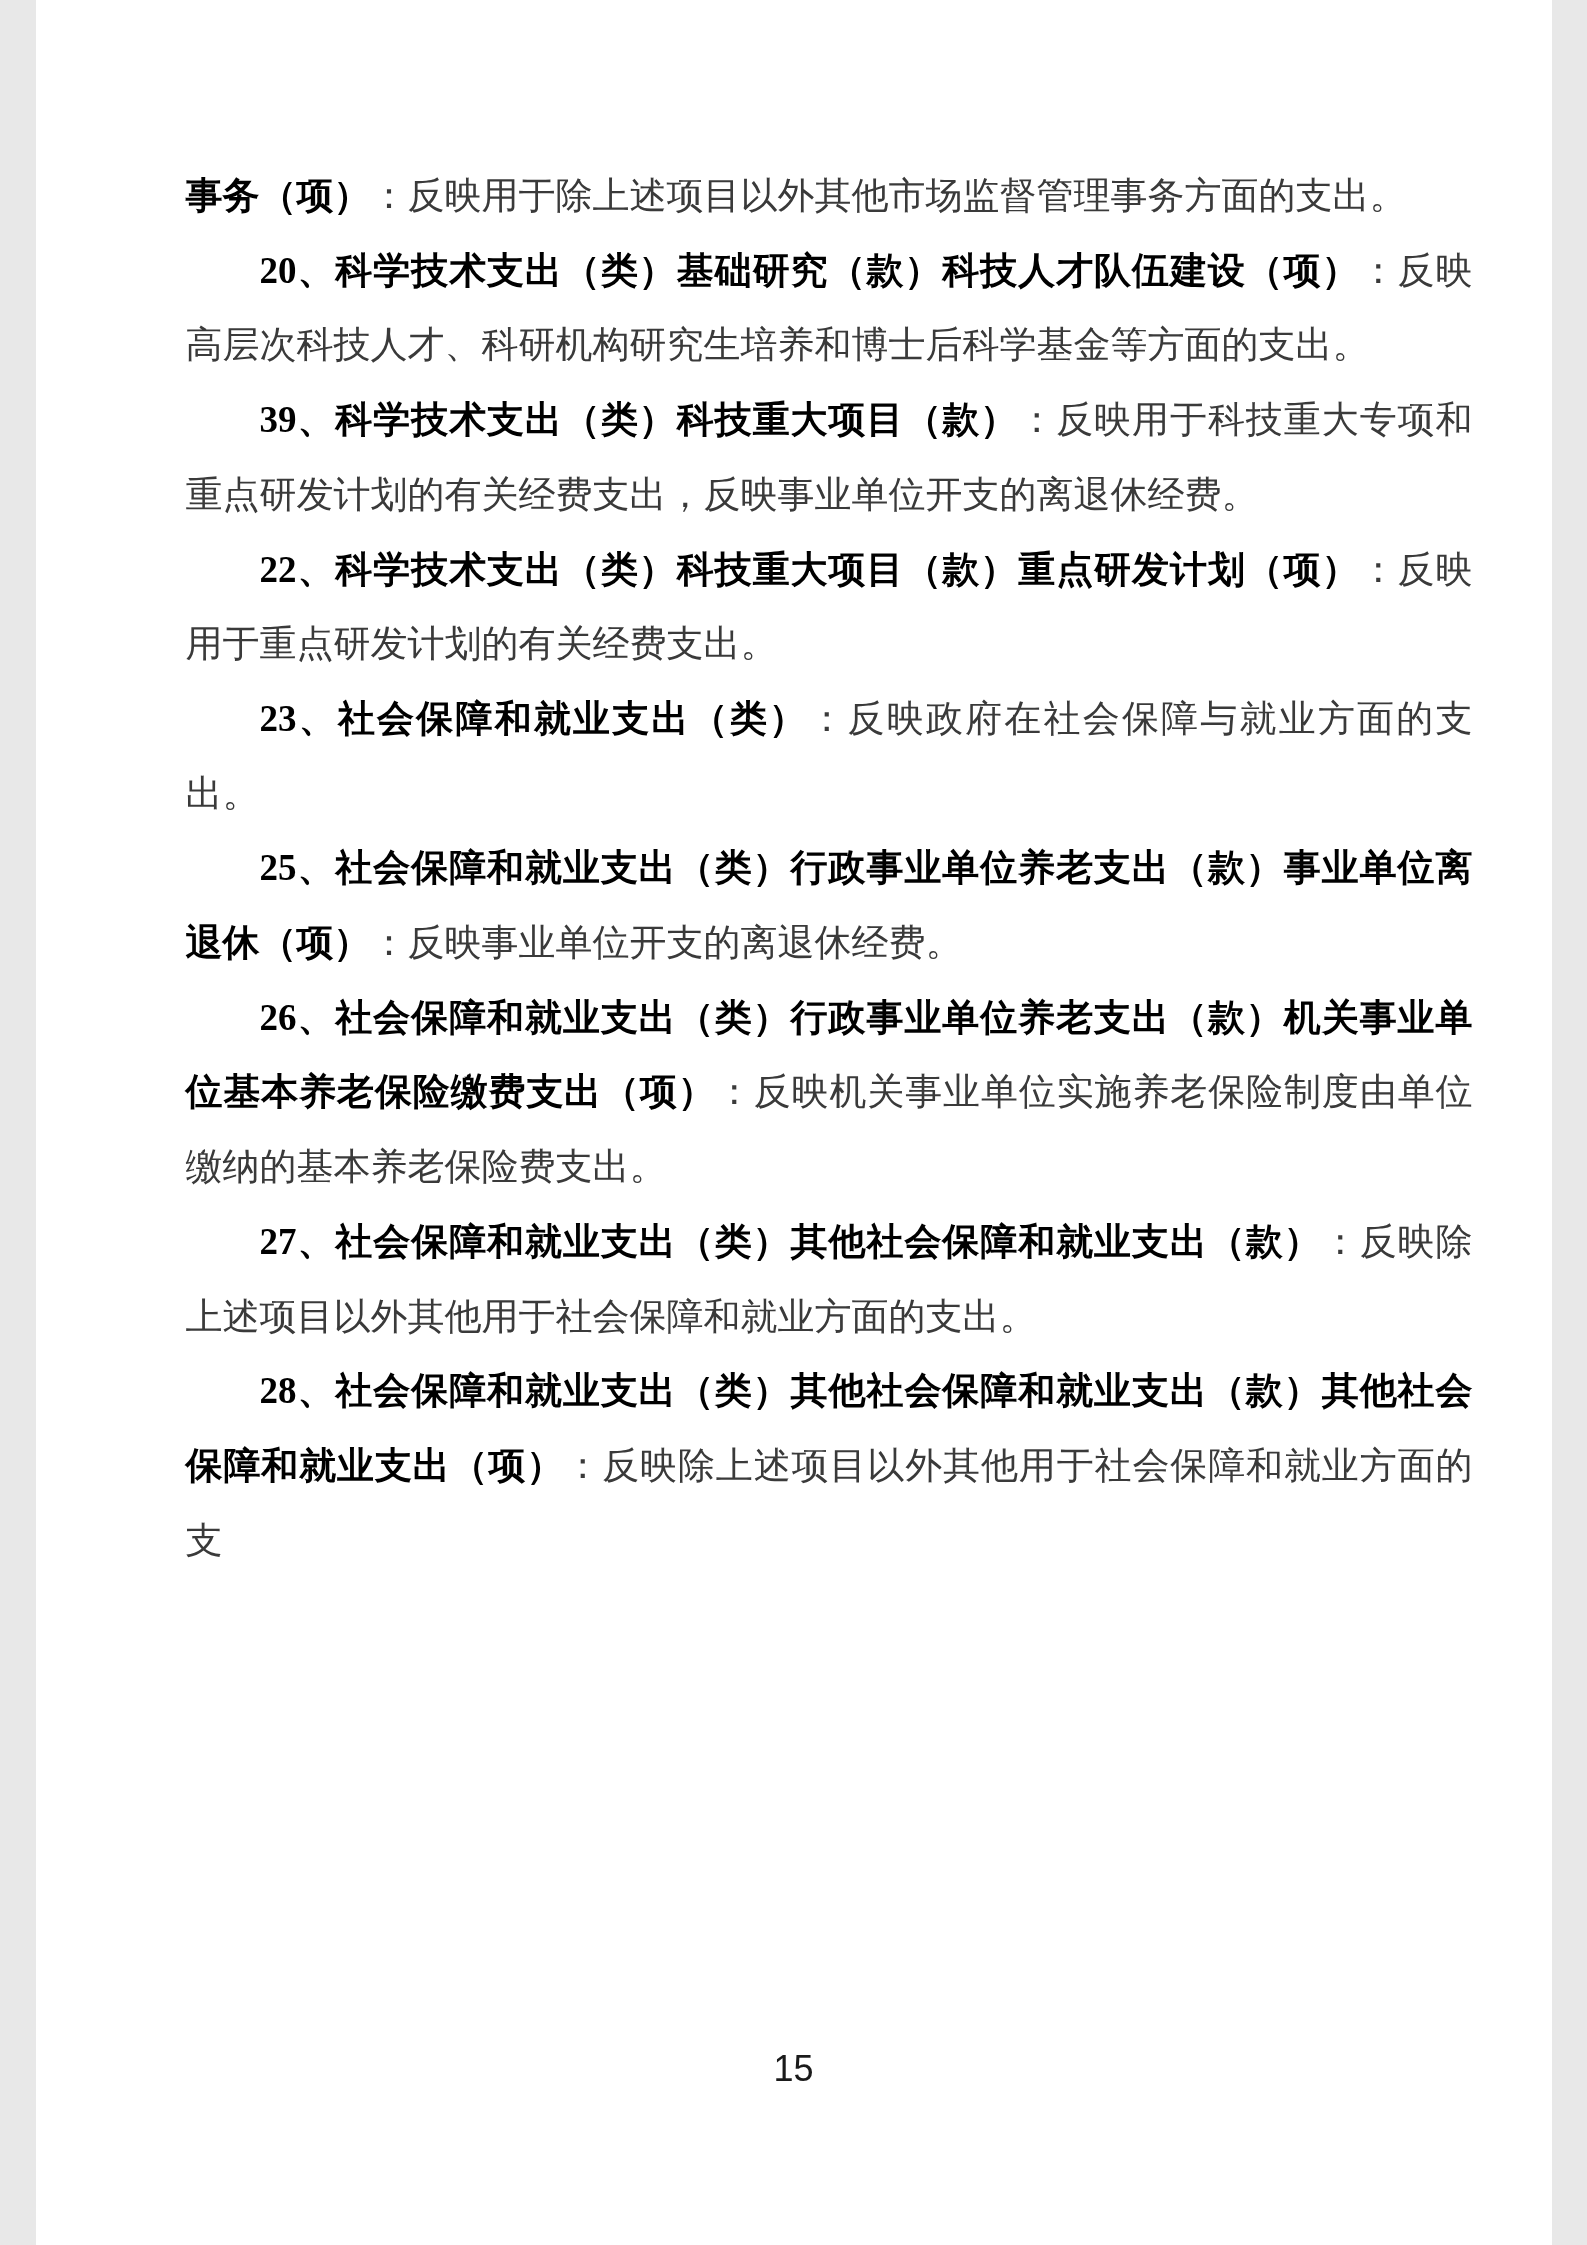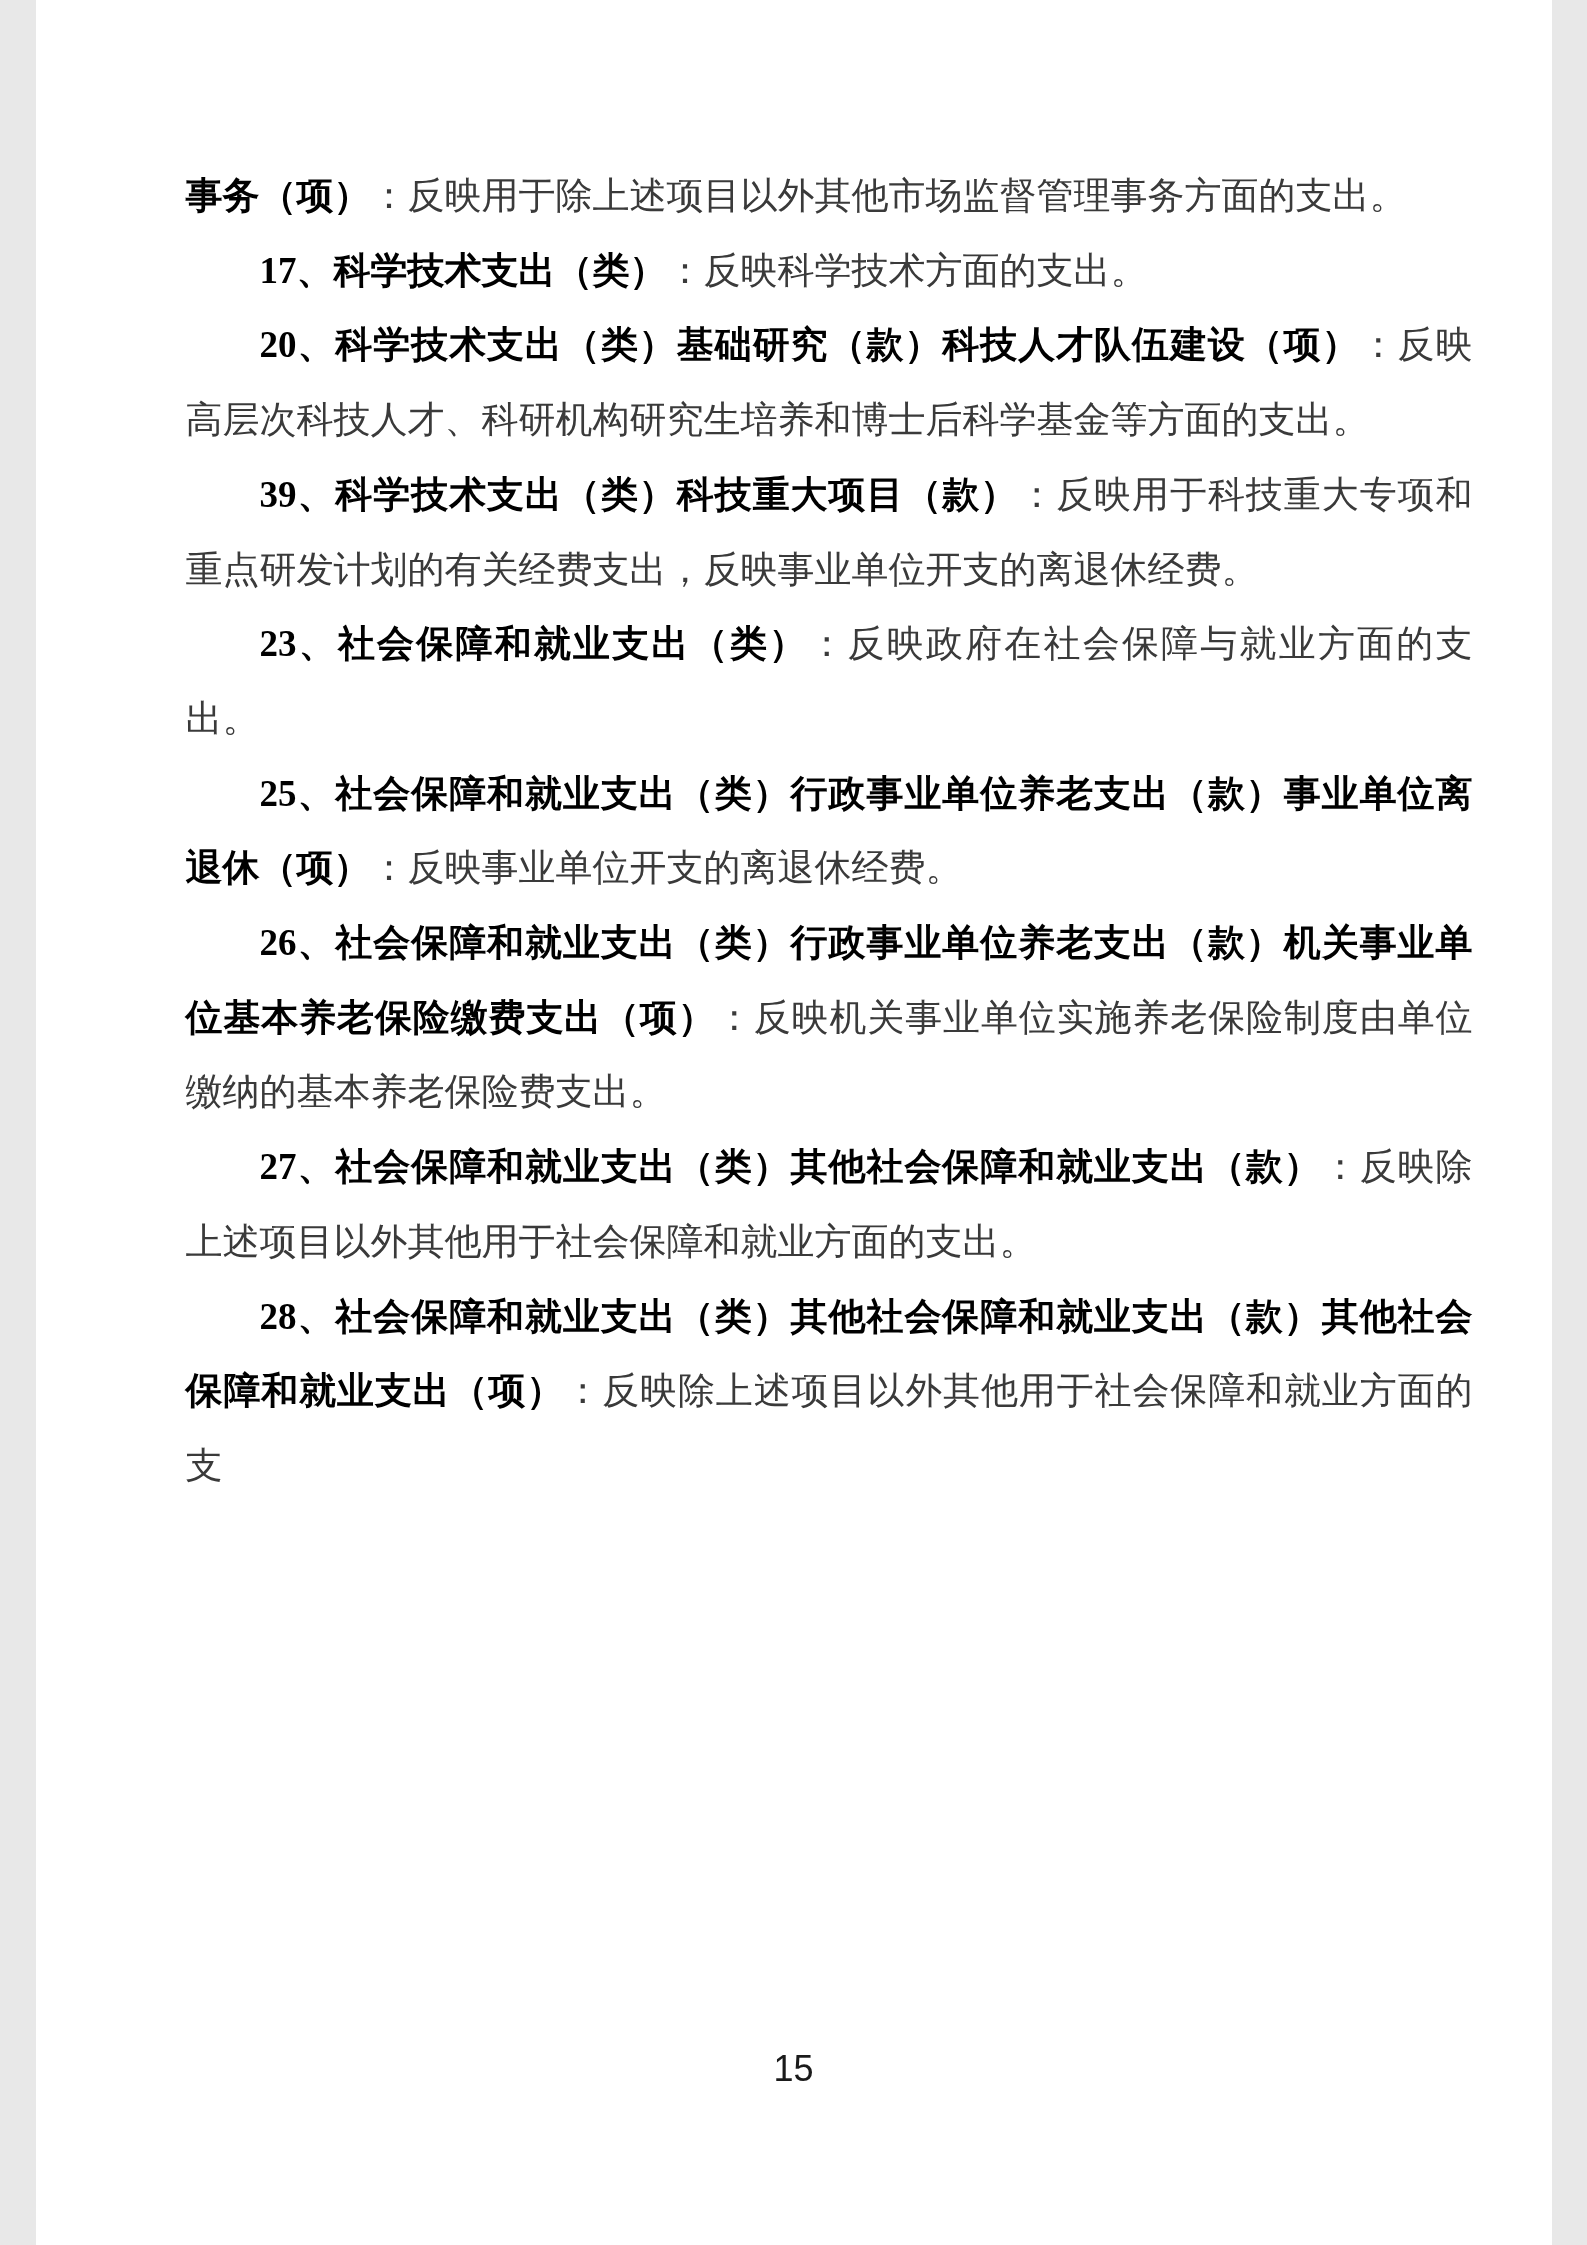--- a/index.html
+++ b/index.html
@@ -57,34 +57,34 @@
 </head>
 <body>
 
 <div class="page">
   <div class="content">
 
     <p class="para">
       <span class="seg-head">事务（项）</span><span class="seg-body">：反映用于除上述项目以外其他市场监督管理事务方面的支出。</span>
     </p>
 
-    <p class="para p-indent">
-      <span class="seg-head">17、科学技术支出（类）</span><span class="seg-body">：反映科学技术方面的支出。</span>
-    </p>
 
 
 
     <p class="para p-indent">
       <span class="seg-head">20、科学技术支出（类）基础研究（款）科技人才队伍建设（项）</span><span class="seg-body">：反映高层次科技人才、科研机构研究生培养和博士后科学基金等方面的支出。</span>
     </p>
 
     <p class="para p-indent">
       <span class="seg-head">39、科学技术支出（类）科技重大项目（款）</span><span class="seg-body">：反映用于科技重大专项和重点研发计划的有关经费支出，反映事业单位开支的离退休经费。</span>
     </p>
 
+    <p class="para p-indent">
+      <span class="seg-head">22、科学技术支出（类）科技重大项目（款）重点研发计划（项）</span><span class="seg-body">：反映用于重点研发计划的有关经费支出。</span>
+    </p>
 
     <p class="para p-indent">
       <span class="seg-head">23、社会保障和就业支出（类）</span><span class="seg-body">：反映政府在社会保障与就业方面的支出。</span>
     </p>
 
 
     <p class="para p-indent">
       <span class="seg-head">25、社会保障和就业支出（类）行政事业单位养老支出（款）事业单位离退休（项）</span><span class="seg-body">：反映事业单位开支的离退休经费。</span>
     </p>
 

